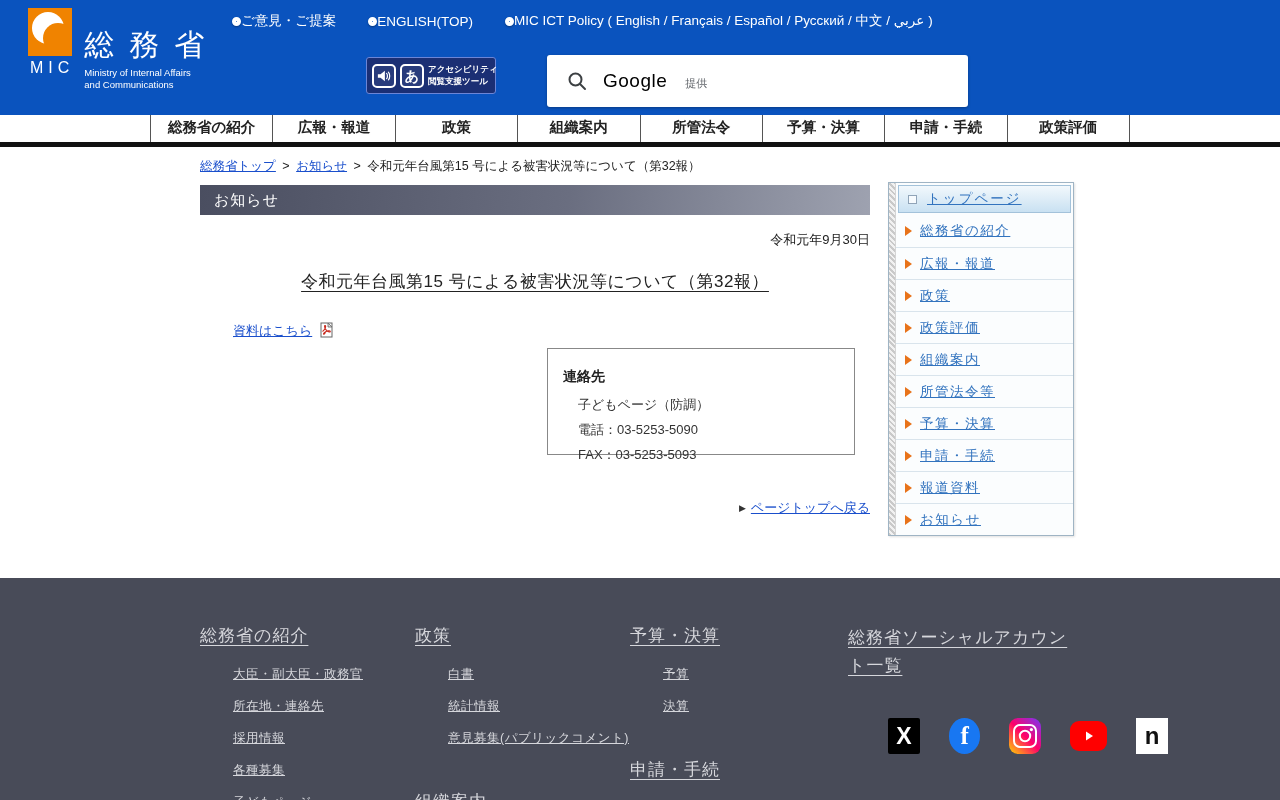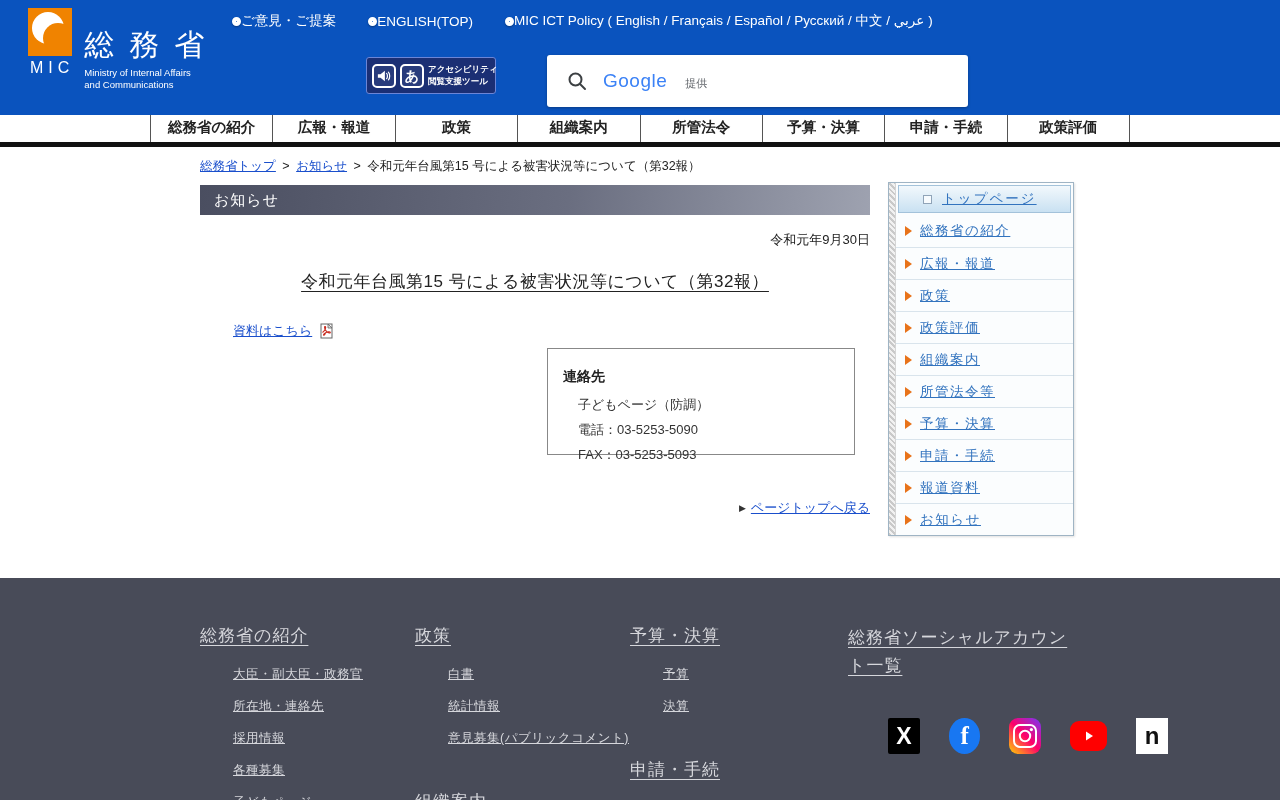--- a/index.html
+++ b/index.html
@@ -25,52 +25,52 @@
   .logo-title{color:#fff;font-size:30px;letter-spacing:15px;line-height:1;margin-top:10px;white-space:nowrap;}
   .logo-sub{color:#fff;font-size:9.5px;line-height:1.3;margin-top:7px;}
   .top-links{position:absolute;left:232px;top:12px;display:flex;gap:32px;align-items:center;}
   .top-link{display:flex;align-items:center;color:#fff;font-size:13.5px;cursor:pointer;white-space:nowrap;}
   .radio-icon{width:9px;height:9px;border:4px solid #fff;border-radius:50%;background:rgba(255,255,255,.15);flex:0 0 auto;box-shadow:0 1px 2px rgba(0,0,0,.35);}
   .access-badge{position:absolute;left:366px;top:57px;width:130px;height:37px;background:var(--access-navy);border:1px solid #6C85D6;border-radius:3px;display:flex;align-items:center;padding:0 5px;gap:4px;cursor:pointer;}
   .badge-ico{width:24px;height:24px;border:2px solid #fff;border-radius:5px;display:flex;align-items:center;justify-content:center;color:#fff;flex:0 0 auto;background:rgba(255,255,255,.06);}
   .badge-a{font-size:14px;font-weight:bold;line-height:1;}
   .badge-text{color:#fff;font-size:8.5px;font-weight:bold;line-height:1.35;white-space:nowrap;}
   .search-box{position:absolute;left:547px;top:55px;width:421px;height:52px;background:#fff;border-radius:3px;display:flex;align-items:center;padding:0 20px;gap:16px;box-shadow:0 1px 3px rgba(0,0,0,.3);cursor:text;}
-  .search-brand{color:#3b82f6;font-size:19px;letter-spacing:.5px;}
+  .search-brand{color:#000000;font-size:19px;letter-spacing:.5px;}
   .search-sub{color:#5f6368;font-size:11px;margin-left:2px;margin-top:4px;}
 
   
   .nav{height:32px;background:#fff;border-bottom:5px solid #111;display:flex;justify-content:center;}
   .nav-inner{display:flex;width:980px;border-right:1px solid #555;}
   .nav-item{flex:1;display:flex;align-items:center;justify-content:center;font-size:14.5px;font-weight:bold;color:#222;border-left:1px solid #555;cursor:pointer;white-space:nowrap;padding-bottom:2px;}
 
   
   .main{position:relative;height:431px;}
   .breadcrumb{position:absolute;left:200px;top:11px;font-size:12.5px;color:#222;white-space:nowrap;}
   .breadcrumb a{color:var(--link-blue);text-decoration:underline;cursor:pointer;}
   .bc-sep{margin:0 3px;color:#222;}
   .content{position:absolute;left:200px;top:38px;width:670px;height:380px;}
   .section-bar{height:30px;background:linear-gradient(97deg,var(--bar-grad-start) 0%,#6A6E80 55%,var(--bar-grad-end) 100%);color:#fff;font-size:15px;line-height:30px;padding-left:14px;letter-spacing:1px;}
   .date{text-align:right;font-size:13px;color:#222;margin-top:16px;}
   .page-title{text-align:center;font-size:17px;color:#222;margin-top:21px;text-decoration:underline;text-underline-offset:4px;letter-spacing:.5px;}
-  .material{margin:29px 0 0 33px;font-size:13px;display:flex;align-items:center;gap:8px;}
+  .material{margin:29px 0 0 33px;font-size:13px;display:flex;align-items:flex-start;gap:8px;}
   .material a{color:var(--link-blue);text-decoration:underline;cursor:pointer;}
   .contact-box{position:absolute;left:347px;top:163px;width:308px;height:107px;border:1px solid #888;background:#fff;padding:19px 0 0 15px;}
   .contact-heading{font-weight:bold;font-size:14px;color:#222;}
   .contact-line{font-size:13px;color:#333;margin:7px 0 0 15px;}
   .contact-line:first-child{margin-top:10px;}
   .back-top{position:absolute;right:0;top:314px;font-size:13px;display:flex;align-items:center;gap:5px;}
   .back-top .tri-small{font-size:9px;color:#333;}
   .back-top a{color:var(--link-blue);text-decoration:underline;cursor:pointer;}
 
   
   .sidebar{position:absolute;left:888px;top:35px;width:186px;border:1px solid #9FB4C4;background:#FBFDFE;display:flex;box-shadow:1px 1px 2px rgba(0,0,0,.12);}
   .hatch{width:7px;background:repeating-linear-gradient(45deg,#c9c9c9 0 2px,#f1f1f1 2px 4px);border-right:1px solid #d5d5d5;}
   .side-list{flex:1;}
-  .side-top{margin:2px;border:1px solid #A3C2DA;background:linear-gradient(#F2F8FC,#C9E1F2);height:28px;display:flex;align-items:center;padding-left:24px;gap:10px;cursor:pointer;}
+  .side-top{margin:2px;border:1px solid #A3C2DA;background:linear-gradient(#F2F8FC,#C9E1F2);height:28px;display:flex;align-items:center;padding-left:9px;gap:10px;cursor:pointer;}
   .square-bullet{width:9px;height:9px;border:1px solid #90A4B8;background:#F7FBFE;flex:0 0 auto;}
   .side-top a{color:var(--sidebar-link);font-size:13.5px;text-decoration:underline;letter-spacing:2px;}
   .side-item{display:flex;align-items:center;gap:8px;height:32px;padding-left:9px;cursor:pointer;}
   .side-item + .side-item{border-top:1px solid #D9E4EC;}
   .tri-bullet{width:0;height:0;border-left:7px solid var(--bullet-orange);border-top:5px solid transparent;border-bottom:5px solid transparent;flex:0 0 auto;}
   .side-item a{color:var(--sidebar-link);font-size:13.5px;text-decoration:underline;letter-spacing:1.5px;white-space:nowrap;}
 
   
   .footer{height:260px;background:var(--footer-bg);display:flex;padding-left:200px;}
   .fcols{display:flex;}

